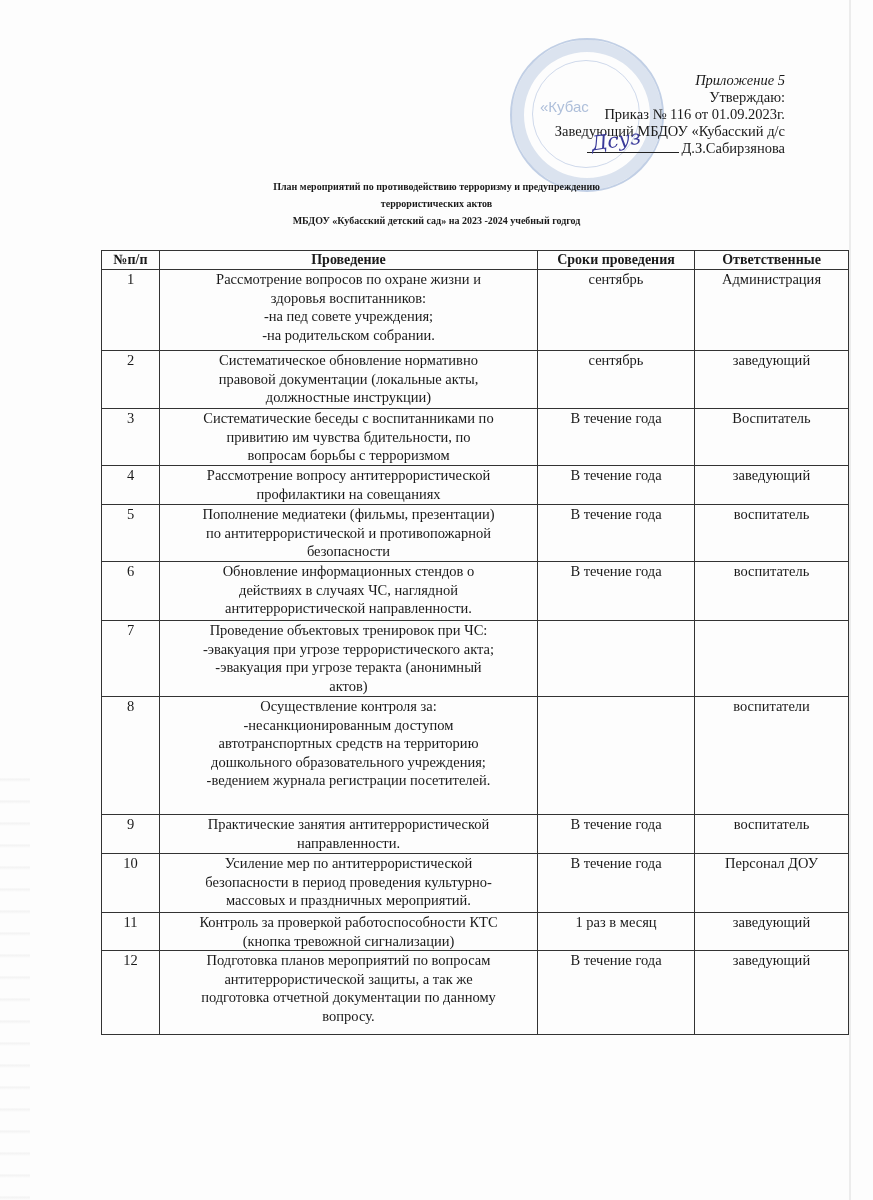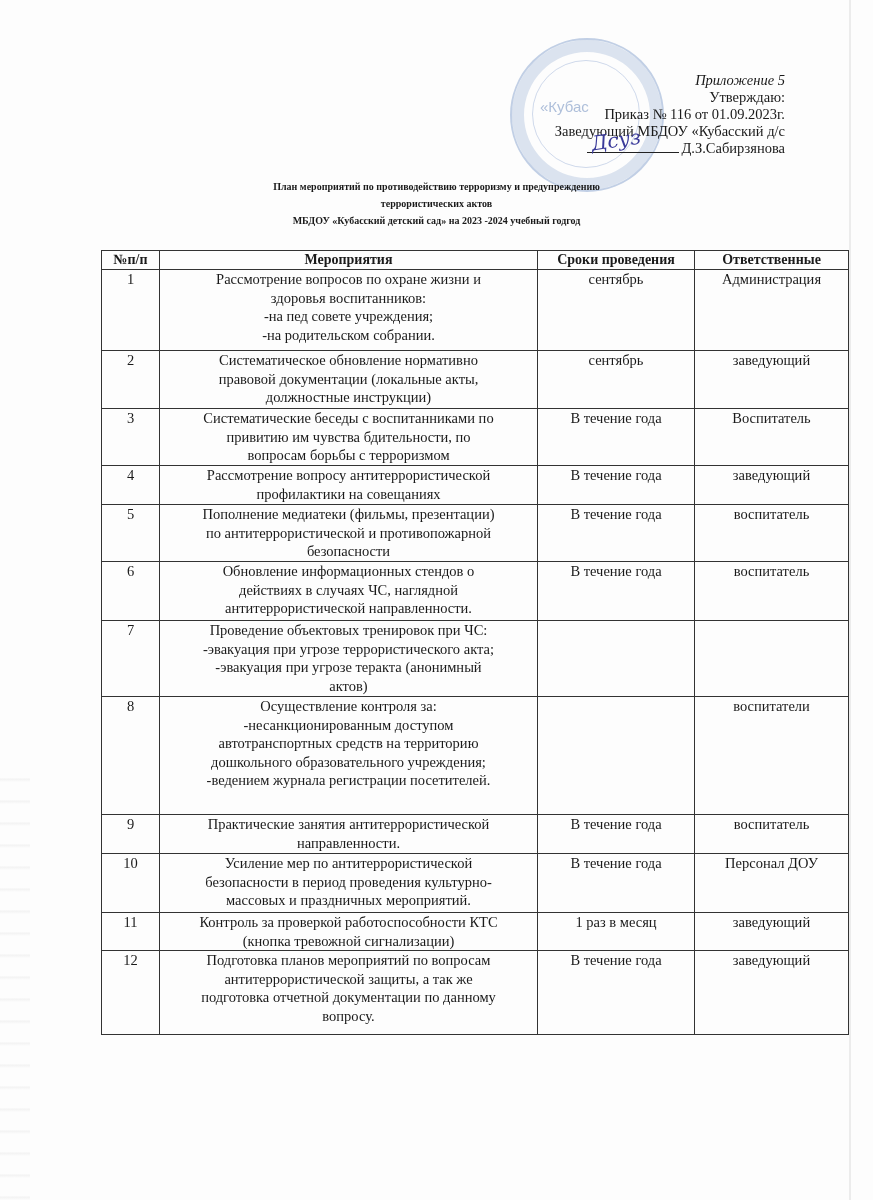--- a/index.html
+++ b/index.html
@@ -86,21 +86,21 @@
 <table class="plan">
   <colgroup>
       <col class="c-num">
       <col class="c-event">
       <col class="c-when">
       <col class="c-resp">
     </colgroup>
   <thead>
     <tr>
       <th>№п/п</th>
-      <th>Мероприятия</th>
+      <th>Проведение</th>
       <th>Сроки проведения</th>
       <th>Ответственные</th>
     </tr>
   </thead>
   <tbody>
     <tr style="height:81px">
       <td>1</td>
       <td>
         <span class="line">Рассмотрение вопросов по охране жизни и</span>
         <span class="line">здоровья воспитанников:</span>

